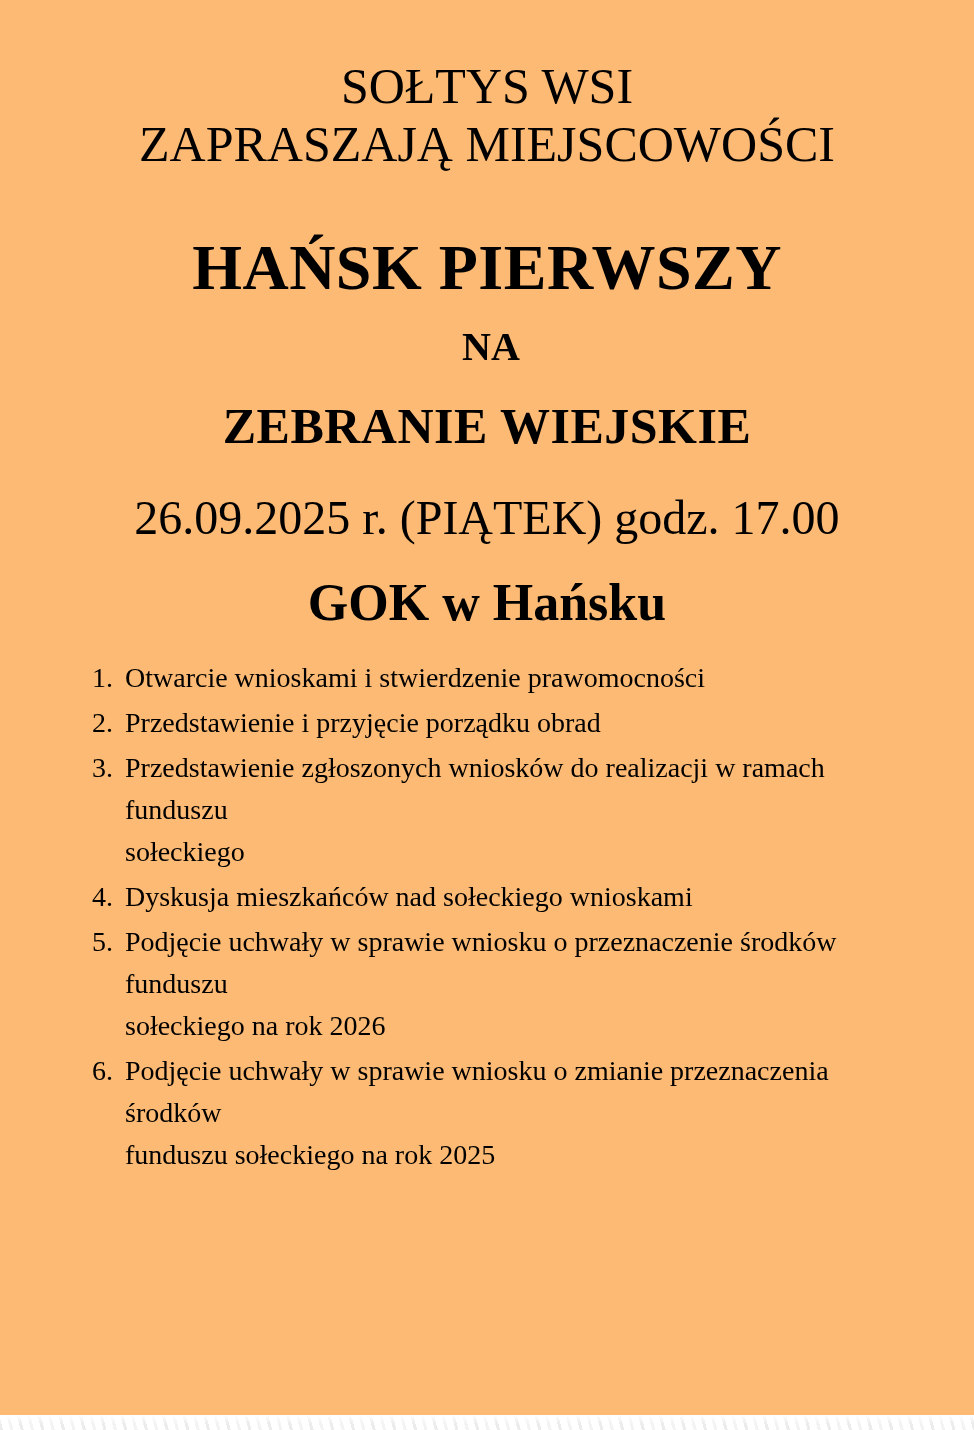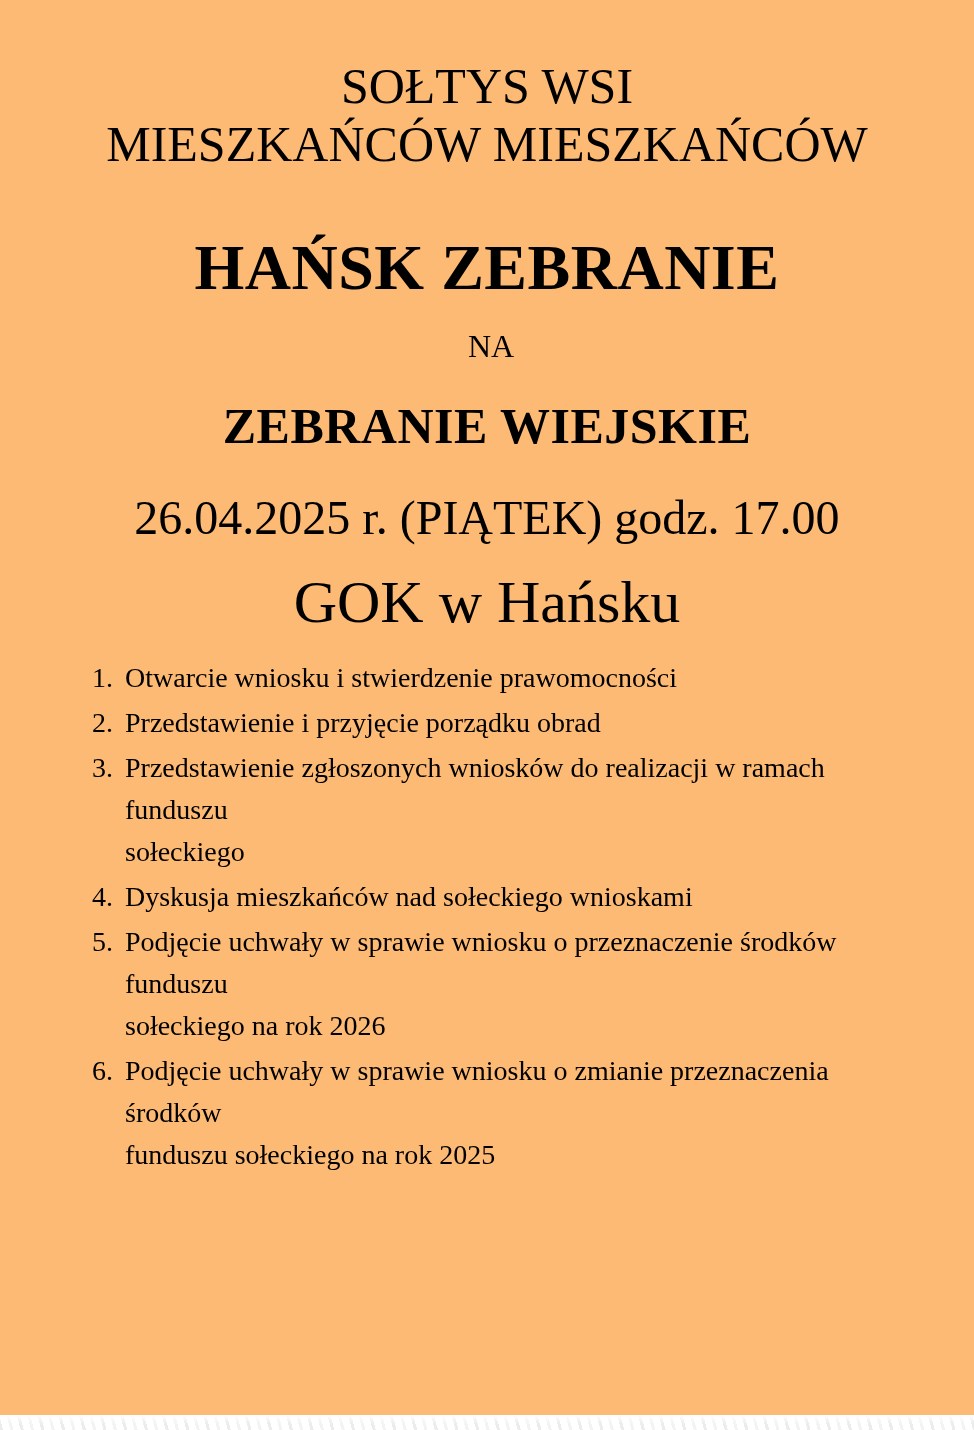--- a/index.html
+++ b/index.html
@@ -28,46 +28,46 @@
     margin-top: 58px;
     text-align: center;
     font-size: 64px;
     line-height: 74px;
     font-weight: 700;
     letter-spacing: 0.5px;
   }
   .connector {
     margin-top: 16px;
     text-align: center;
-    font-size: 32px;
+    font-size: 40px;
     line-height: 51px;
-    font-weight: 400;
+    font-weight: 700;
     padding-left: 8px;
   }
   .event-title {
     margin-top: 18px;
     text-align: center;
     font-size: 50px;
     line-height: 72px;
     font-weight: 700;
     letter-spacing: 0.5px;
   }
   .datetime-line {
     margin-top: 28px;
     text-align: center;
     font-size: 48px;
     line-height: 56px;
     font-weight: 400;
   }
   .location-line {
     margin-top: 22px;
     text-align: center;
-    font-size: 60px;
+    font-size: 52px;
     line-height: 69px;
-    font-weight: 400;
+    font-weight: 700;
   }
   
   .program-heading {
     margin: 112px 0 0 60px;
     font-size: 31px;
     line-height: 36px;
     font-weight: 400;
     text-decoration: underline;
     text-underline-offset: 4px;
   }
@@ -105,38 +105,38 @@
         #ffffff 13px 20px);
   }
 </style>
 </head>
 <body>
 
 <div class="page">
 
   <div class="invite-head">
     <div>SOŁTYS WSI</div>
-    <div>MIESZKAŃCÓW MIESZKAŃCÓW</div>
+    <div>ZAPRASZAJĄ MIEJSCOWOŚCI</div>
   </div>
 
-  <div class="village-name">HAŃSK ZEBRANIE</div>
+  <div class="village-name">HAŃSK PIERWSZY</div>
 
   <div class="connector">NA</div>
 
   <div class="event-title">ZEBRANIE WIEJSKIE</div>
 
-  <div class="datetime-line">26.04.2025 r. (PIĄTEK) godz. 17.00</div>
+  <div class="datetime-line">26.09.2025 r. (PIĄTEK) godz. 17.00</div>
 
   <div class="location-line">GOK w Hańsku</div>
 
 
   <div class="program-list">
     <div class="program-item">
       <span class="num">1.</span>
-      <span class="txt">Otwarcie wniosku i stwierdzenie prawomocności</span>
+      <span class="txt">Otwarcie wnioskami i stwierdzenie prawomocności</span>
     </div>
     <div class="program-item">
       <span class="num">2.</span>
       <span class="txt">Przedstawienie i przyjęcie porządku obrad</span>
     </div>
     <div class="program-item">
       <span class="num">3.</span>
       <span class="txt">Przedstawienie zgłoszonych wniosków do realizacji w ramach funduszu
 sołeckiego</span>
     </div>

